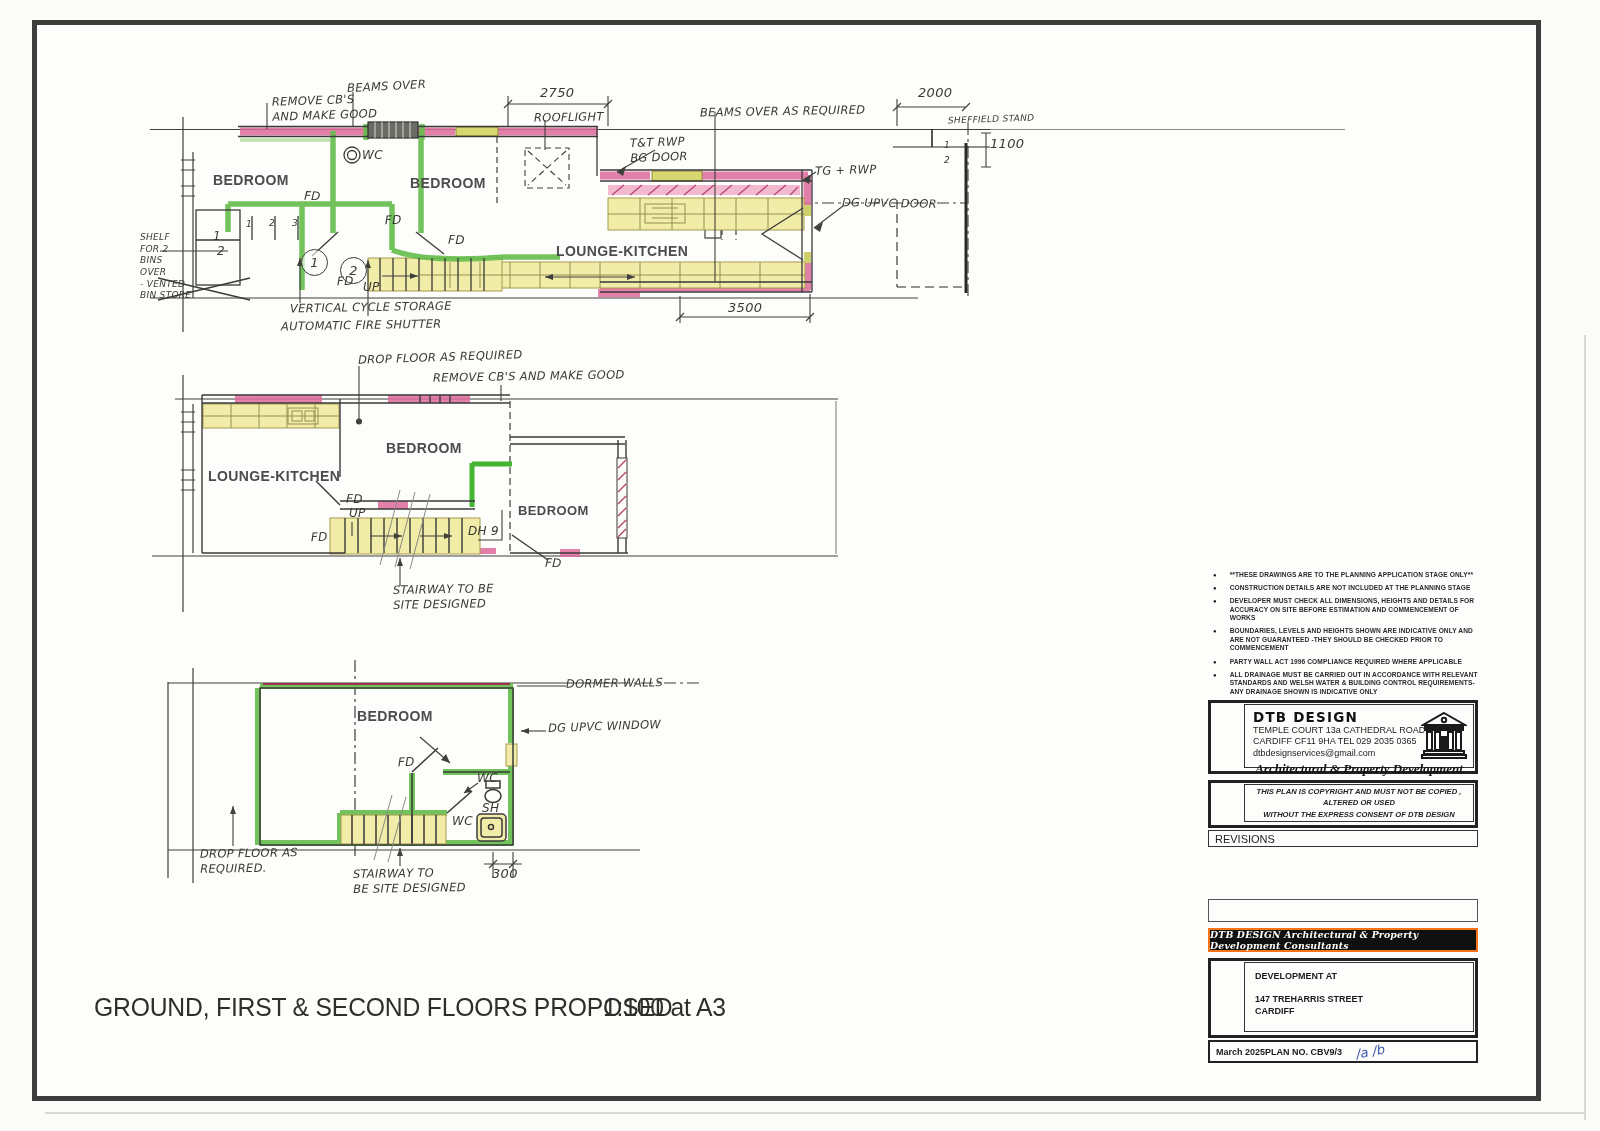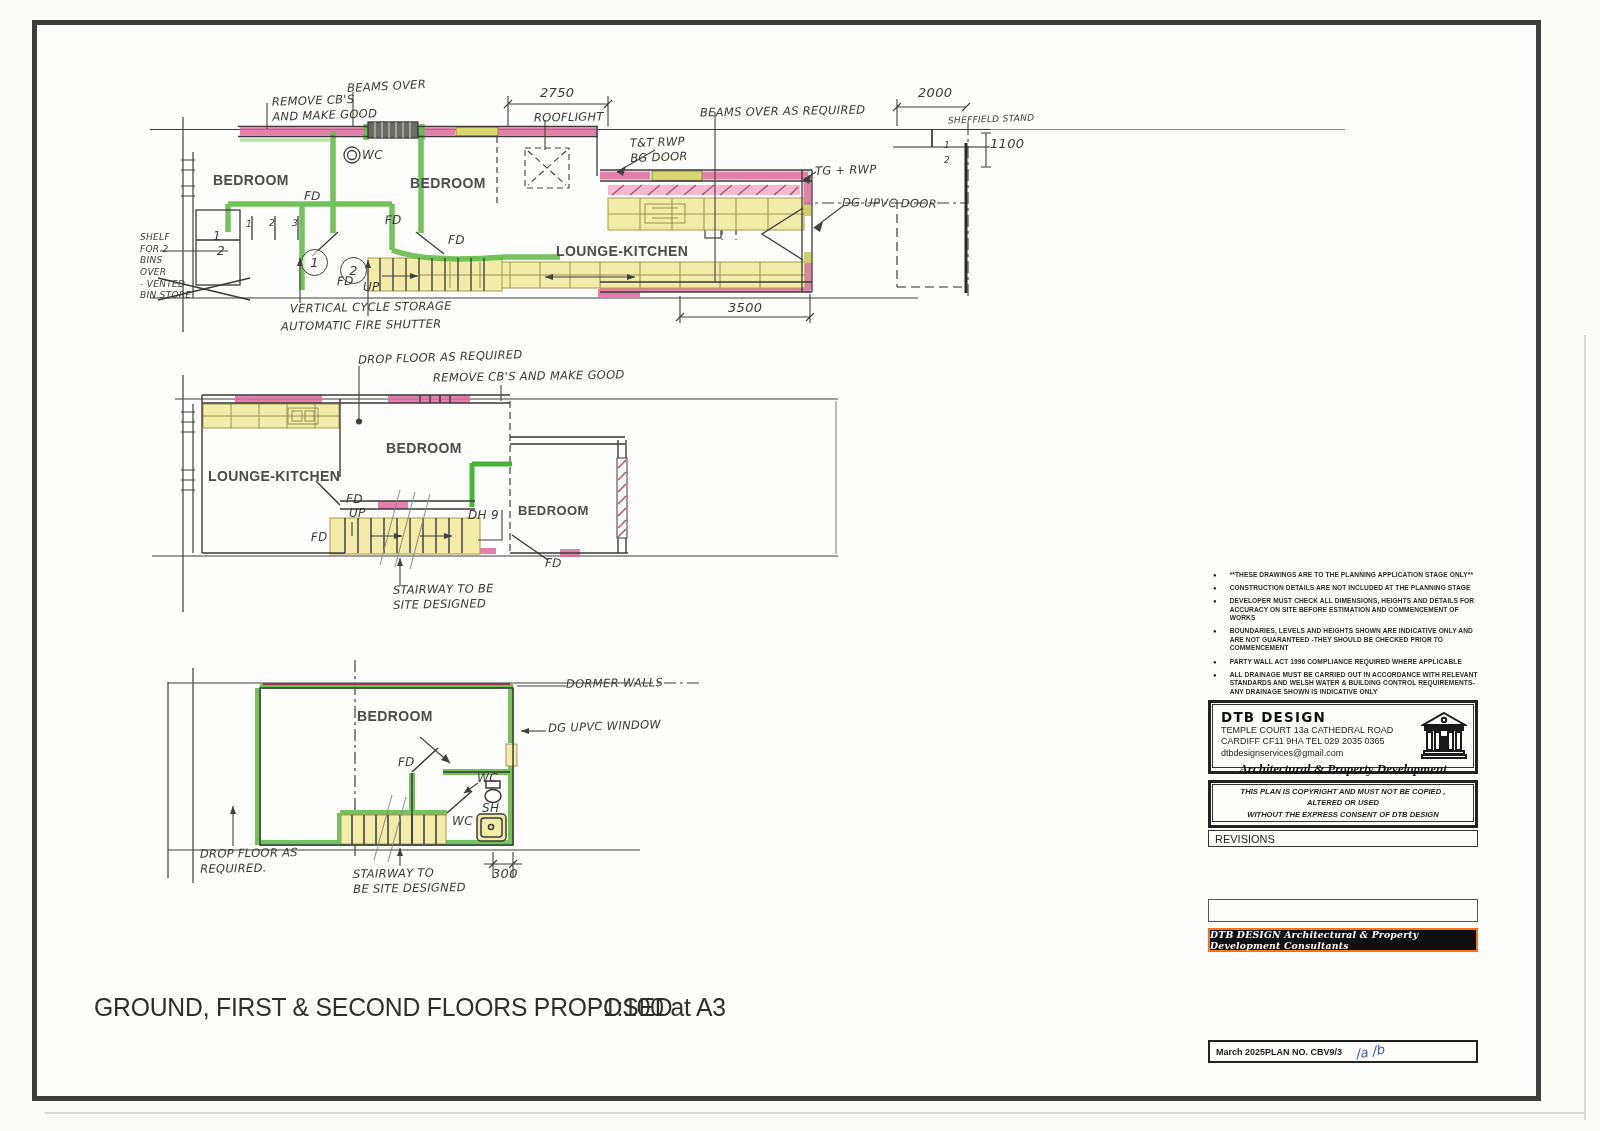--- a/index.html
+++ b/index.html
@@ -23,21 +23,21 @@
   .circnum{border:1.3px solid #3a3a38;border-radius:50%;width:25px;height:25px;display:flex;
            align-items:center;justify-content:center;font-family:"DejaVu Sans",sans-serif;
            font-style:italic;font-size:13px;color:#3a3a38;background:rgba(253,253,251,.6);}
   
   .notes{position:absolute;left:1213px;top:571px;width:268px;}
   .note-row{display:flex;gap:13px;margin-bottom:4.5px;}
   .note-bullet{font-size:6px;color:#1a1a1a;line-height:1.4;}
   .note-text{font-size:6.6px;font-weight:700;color:#2a2a2a;line-height:1.3;letter-spacing:.1px;}
   
   .tb{position:absolute;left:1208px;width:270px;box-sizing:border-box;background:#fdfdfb;}
-  .tb-thick{border:3px solid #222;}
+  .tb-thick{border:3px solid #222;padding-left:32px;}
   .tb-inner{border:1px solid #333;margin:1px;height:calc(100% - 4px);box-sizing:border-box;position:relative;}
   .firm-name{font-weight:700;font-size:13.5px;color:#111;letter-spacing:1.2px;font-family:"DejaVu Sans",sans-serif;}
   .firm-line{font-size:9px;color:#222;line-height:1.25;}
   .firm-tag{font-weight:700;font-style:italic;font-size:13px;color:#111;font-family:Liberation Serif, serif;text-align:center;}
   .copyright-text{font-weight:700;font-style:italic;font-size:7.6px;color:#222;text-align:center;line-height:1.5;}
   .rev-label{font-size:11px;font-weight:400;color:#222;}
   .rev-hw{font-family:"DejaVu Sans",sans-serif;font-style:italic;font-size:11px;letter-spacing:1px;}
   .blackbar{background:#101010;color:#fff;display:flex;align-items:center;justify-content:center;}
   .blackbar span{font-weight:700;font-size:9.3px;letter-spacing:.2px;font-family:"DejaVu Serif",serif;font-style:italic;}
   .dev-label{font-weight:700;font-size:9px;color:#1a1a1a;}
@@ -345,21 +345,21 @@
   <div class="lbl hw xs" style="left:363px;top:280px">UP</div>
 
   <div class="lbl room" style="left:208px;top:468px">LOUNGE-KITCHEN</div>
   <div class="lbl room" style="left:386px;top:440px">BEDROOM</div>
   <div class="lbl room sm" style="left:518px;top:503px">BEDROOM</div>
   <div class="lbl hw r-2" style="left:358px;top:350px">DROP FLOOR AS REQUIRED</div>
   <div class="lbl hw r-1" style="left:433px;top:369px">REMOVE CB'S AND MAKE GOOD</div>
   <div class="lbl hw r-1" style="left:393px;top:582px">STAIRWAY TO BE
 SITE DESIGNED</div>
   <div class="lbl hw xs" style="left:349px;top:506px">UP</div>
-  <div class="lbl hw xs" style="left:468px;top:508px">DH 9</div>
+  <div class="lbl hw xs" style="left:468px;top:524px">DH 9</div>
   <div class="lbl hw xs r1" style="left:346px;top:492px">FD</div>
   <div class="lbl hw xs r-2" style="left:311px;top:530px">FD</div>
   <div class="lbl hw xs r2" style="left:545px;top:556px">FD</div>
 
   <div class="lbl room" style="left:357px;top:708px">BEDROOM</div>
   <div class="lbl hw r-1" style="left:566px;top:676px">DORMER WALLS</div>
   <div class="lbl hw r-2" style="left:548px;top:719px">DG UPVC WINDOW</div>
   <div class="lbl hw r-1" style="left:200px;top:846px">DROP FLOOR AS
 REQUIRED.</div>
   <div class="lbl hw r-1" style="left:353px;top:866px">STAIRWAY TO
@@ -438,20 +438,27 @@
 
   <div class="tb" style="top:830px;height:17px;border:1.5px solid #333">
     <div class="rev-label" style="padding:2px 6px">REVISIONS</div>
   </div>
   <div class="tb" style="top:899px;height:23px;border:1px solid #555"></div>
 
   <div class="tb blackbar" style="top:928px;height:24px;border:2px solid #f97316">
     <span>DTB DESIGN Architectural &amp; Property Development Consultants</span>
   </div>
 
+  <div class="tb tb-thick" style="top:958px;height:80px">
+    <div class="tb-inner" style="padding:8px 10px">
+      <div class="dev-label">DEVELOPMENT AT</div>
+      <div class="dev-addr" style="margin-top:12px">147 TREHARRIS STREET</div>
+      <div class="dev-addr">CARDIFF</div>
+    </div>
+  </div>
 
   <div class="tb" style="top:1040px;height:23px;border:2px solid #222;display:flex;align-items:center;justify-content:flex-start;padding:0 6px">
     <span class="foot-text">March 2025</span>
     <span style="display:flex;align-items:center;gap:14px">
       <span class="foot-text">PLAN NO. CBV9/3</span>
       <span class="hw-blue" style="font-size:13px;transform:rotate(-10deg)">/a /b</span>
     </span>
   </div>
 
   <div class="lbl sheet-title" style="left:94px;top:992px">GROUND, FIRST &amp; SECOND FLOORS PROPOSED</div>

